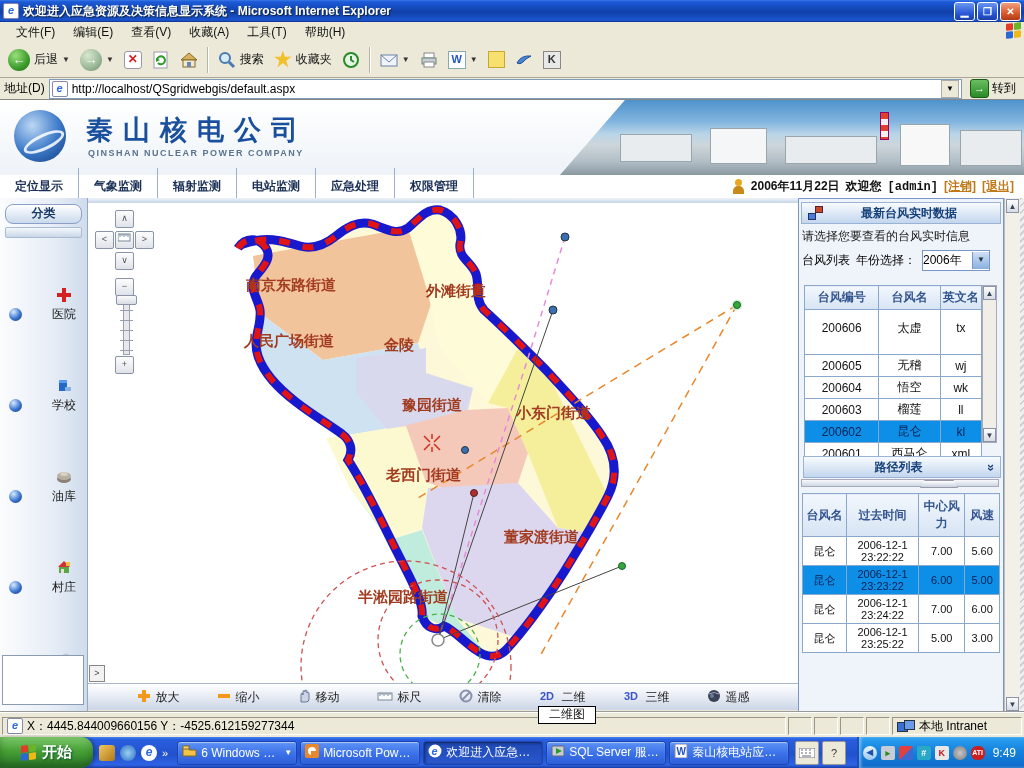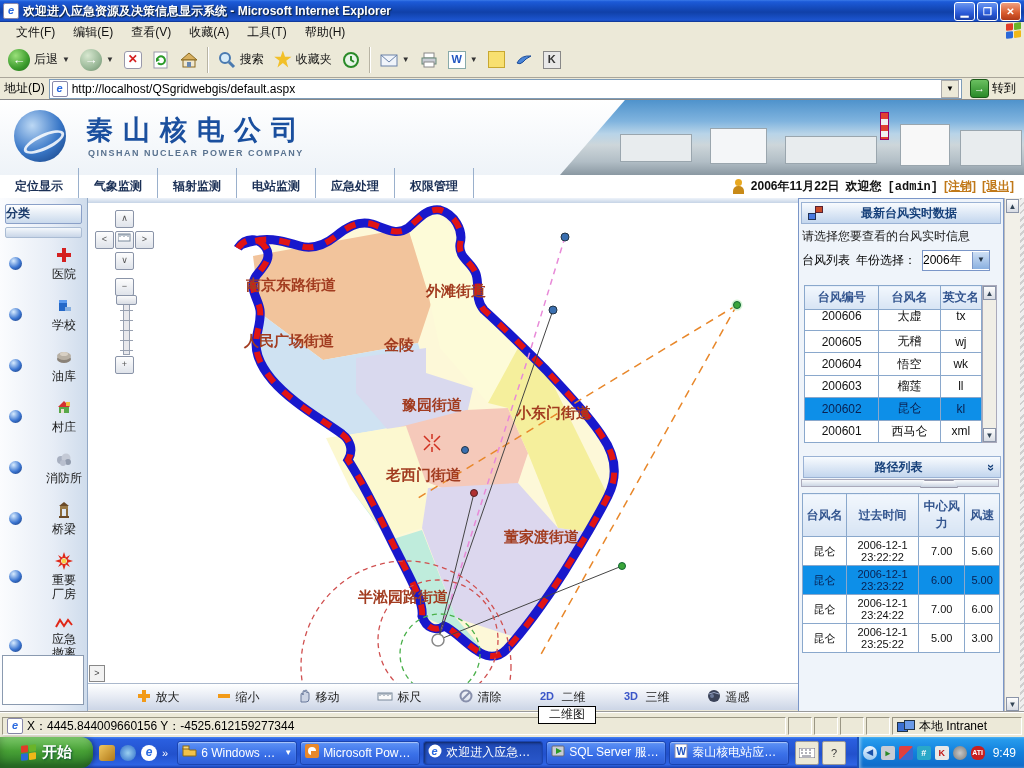--- a/index.html
+++ b/index.html
@@ -58,23 +58,23 @@
   #nav-user{position:absolute;right:10px;top:0;height:23px;display:flex;align-items:center;gap:6px;}
   #nav-user .date{font-weight:bold;color:#111;}
   #nav-user .uname{font-weight:bold;color:#111;font-family:"Liberation Mono",monospace;}
   #nav-user a{color:#c07818;text-decoration:underline;font-weight:bold;}
   .person-icon{width:13px;height:15px;position:relative;}
   .person-icon:before{content:"";position:absolute;left:3px;top:0;width:7px;height:7px;border-radius:50%;background:#e8a820;}
   .person-icon:after{content:"";position:absolute;left:1px;top:7px;width:11px;height:8px;border-radius:5px 5px 0 0;background:#c88a18;}
 
   
   #sidebar{left:0;top:198px;width:88px;height:514px;background:linear-gradient(90deg,#fbfcfe 0%,#e7edf6 60%,#cfdcec 100%);border-right:1px solid #93a9c6;box-sizing:border-box;}
-  #sidebar-header{margin:6px 5px 3px 5px;height:18px;background:linear-gradient(180deg,#ffffff,#c9d9ec);border:1px solid #8aa0c8;border-radius:2px;text-align:left;line-height:17px;font-weight:bold;color:#1a3a6a;}
+  #sidebar-header{margin:6px 5px 3px 5px;height:18px;background:linear-gradient(180deg,#ffffff,#c9d9ec);border:1px solid #8aa0c8;border-radius:8px;text-align:center;line-height:17px;font-weight:bold;color:#1a3a6a;}
   #sidebar-subbar{margin:0 5px;height:9px;background:linear-gradient(180deg,#f4f8fc,#c9d6e8);border:1px solid #aabcd4;border-radius:2px;}
-  .side-item{display:flex;align-items:center;gap:21px;padding:8px 2px 8px 9px;}
+  .side-item{display:flex;align-items:flex-end;gap:21px;padding:8px 2px 8px 9px;margin-top:40px;}
   .sphere{width:13px;height:13px;border-radius:50%;background:radial-gradient(circle at 35% 30%,#d8ecff,#3a74d0 55%,#122e6a);flex:none;}
   .side-icontext{display:flex;flex-direction:column;align-items:center;width:52px;}
   .side-label{color:#1a1a1a;text-align:center;line-height:14px;}
   #sidebar-box{position:absolute;left:2px;top:457px;width:80px;height:48px;background:#fff;border:1px solid #8a9ab0;}
 
   
   #maparea{left:88px;top:198px;width:710px;height:485px;background:#fff;overflow:hidden;}
   #map-topstrip{position:absolute;left:0;top:0;width:710px;height:5px;background:linear-gradient(180deg,#eef3fa,#c6d4e6);}
   svg text{font-family:"Liberation Sans",sans-serif;font-weight:bold;}
   
@@ -99,21 +99,21 @@
   #panel-listrow{display:flex;align-items:center;gap:6px;padding:3px;}
   #year-select{width:66px;height:19px;background:#fff;border:1px solid #7a96c8;display:flex;align-items:center;}
   #year-select .v{flex:1;padding-left:0;}
   #year-select .d{width:16px;height:17px;background:linear-gradient(180deg,#cfe0f4,#8ab0e0);border-left:1px solid #7a96c8;color:#234;font-size:8px;text-align:center;line-height:16px;}
   table.grid{border-collapse:collapse;background:#fff;}
   table.grid th{background:linear-gradient(180deg,#f2f7fd,#d7e4f4);color:#33558f;font-weight:bold;border:1px solid #8aa8cc;font-size:12px;padding:3px 1px;}
   table.grid td{border:1px solid #8aa8cc;text-align:center;color:#111;padding:2px 1px;font-size:12px;}
   tr.sel td{background:#0d8fe8;color:#0a2050;}
   #typhoon-wrap{position:absolute;left:5px;top:86px;display:flex;}
   #typhoon-table{width:178px;}
-  tr.clipped td{height:11px;padding:4px 1px;overflow:hidden;line-height:20px;vertical-align:bottom;}
+  tr.clipped td{height:11px;padding:16px 1px;overflow:hidden;line-height:20px;vertical-align:bottom;}
   tr.clipped td span{display:block;margin-top:-8px;}
   .vscroll{width:15px;background:#f0eee6;border:1px solid #aab;display:flex;flex-direction:column;justify-content:space-between;align-items:center;box-sizing:border-box;}
   .scrollarrow{width:13px;height:14px;background:linear-gradient(180deg,#fdfdfd,#d8dce4);border:1px solid #8a94a8;font-size:8px;line-height:13px;text-align:center;color:#345;box-sizing:border-box;}
   #pathlist-hdr{position:absolute;left:2px;top:254px;width:198px;}
   .chev-down{color:#16407a;font-weight:bold;transform:rotate(90deg);display:inline-block;font-size:13px;}
   #splitter{position:absolute;left:2px;top:280px;width:198px;height:8px;background:linear-gradient(180deg,#f8fafc,#ccd6e4);border:1px solid #aab;box-sizing:border-box;}
   #splitter .grip{position:absolute;right:40px;top:0;width:36px;height:6px;background:linear-gradient(180deg,#fff,#c8d2e0);border:1px solid #99a;clip-path:polygon(12% 0,88% 0,100% 100%,0 100%);}
   #path-wrap{position:absolute;left:3px;top:294px;}
   #path-table{width:198px;}
   #path-table td{font-size:11px;}

